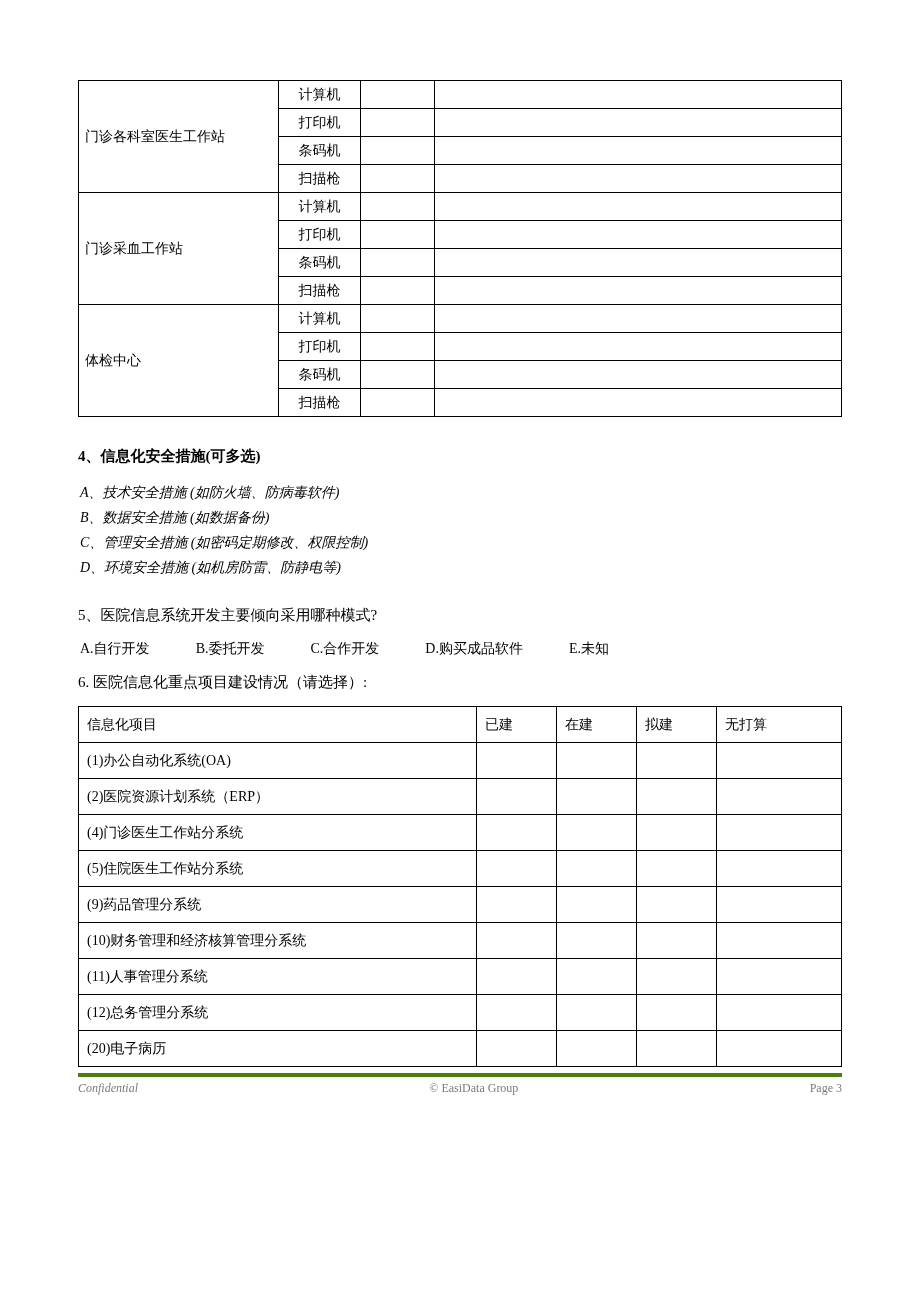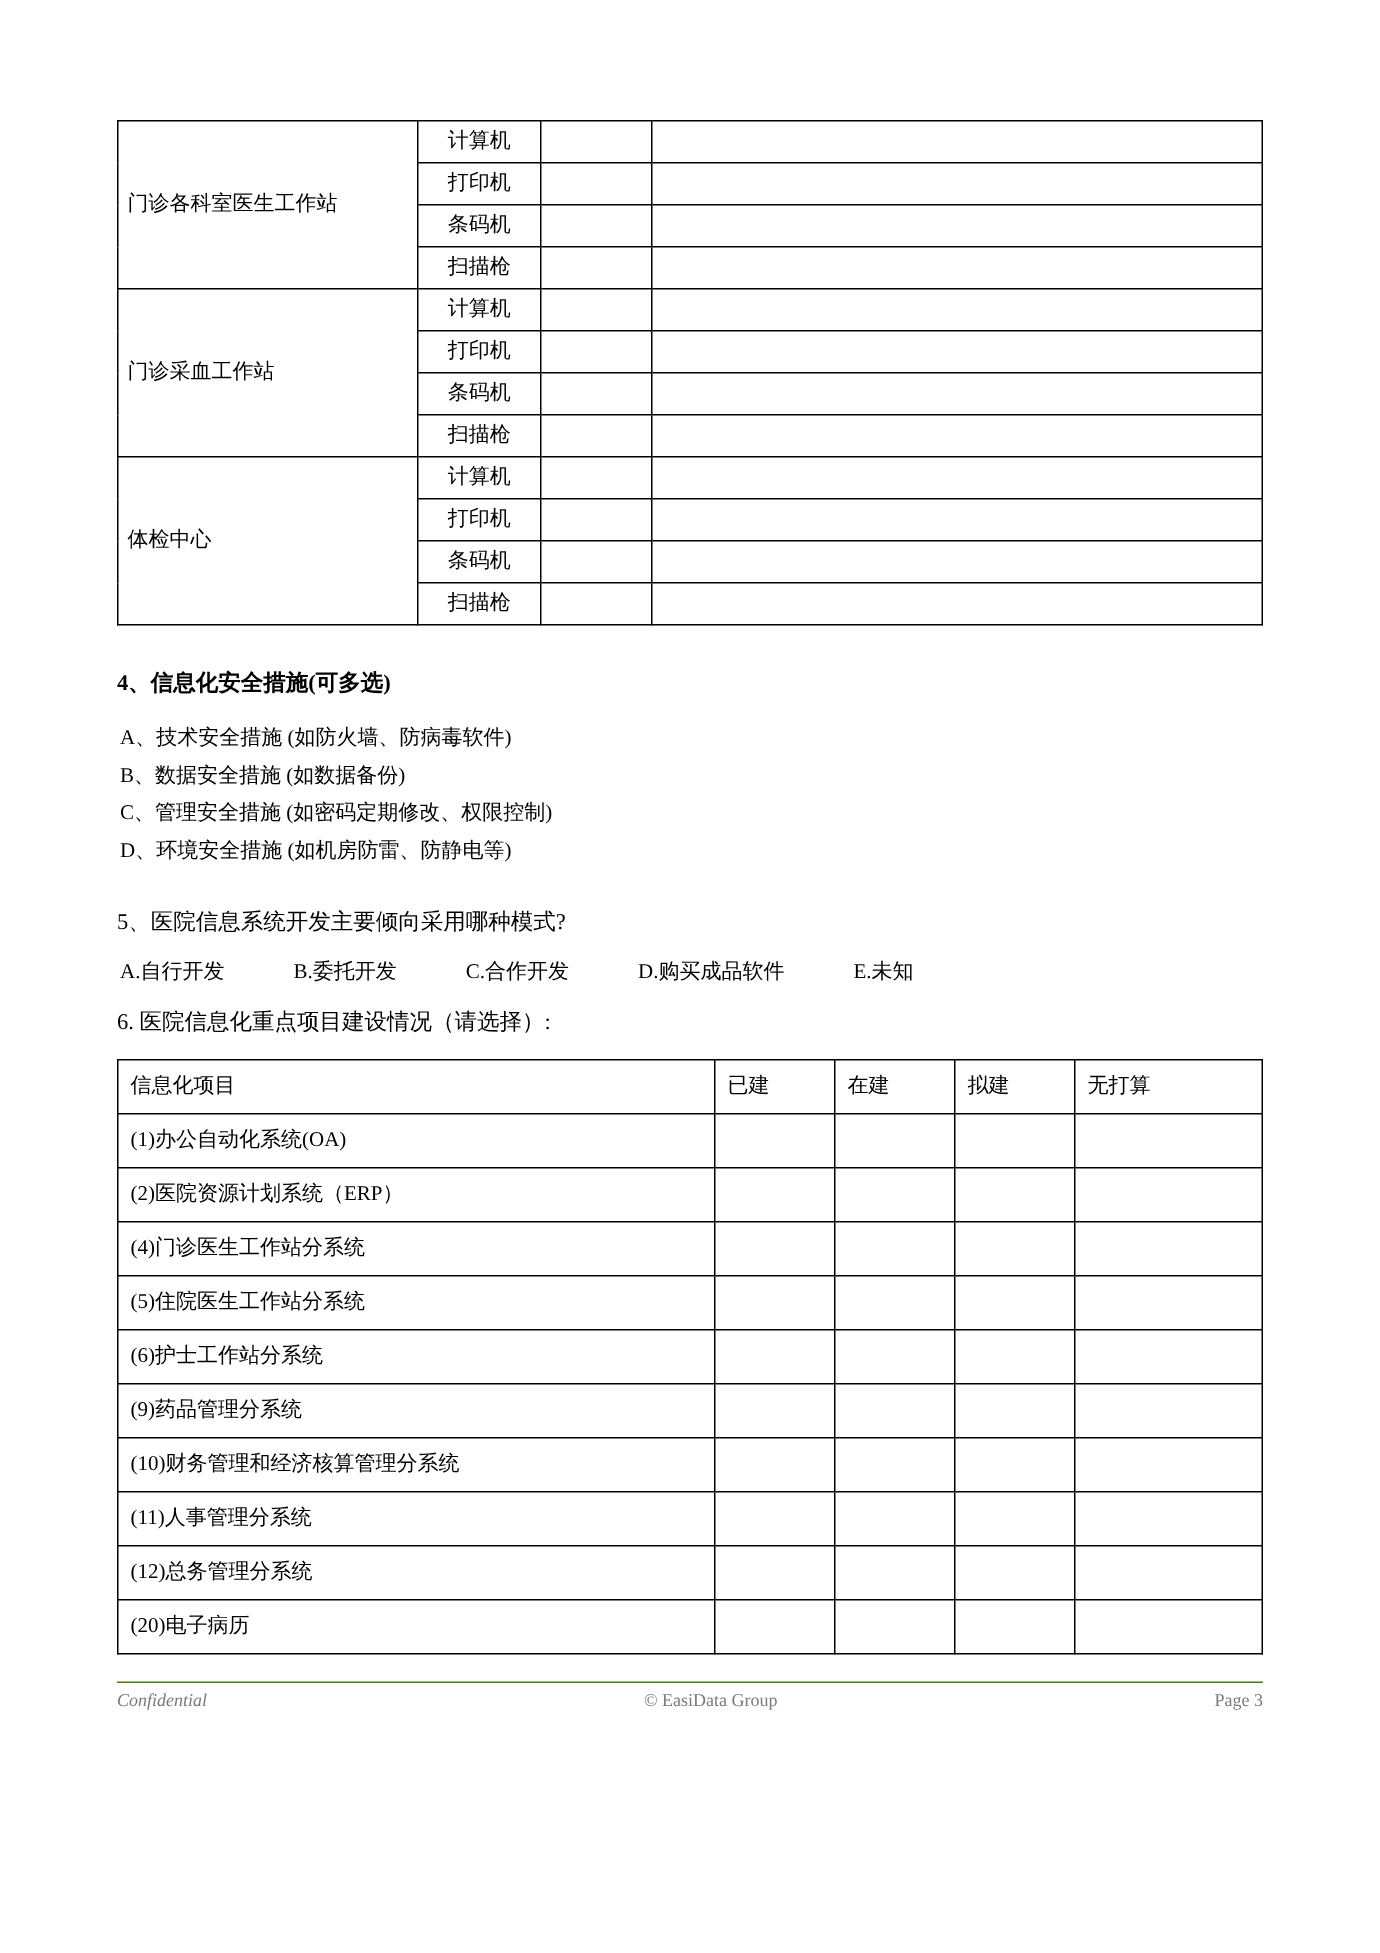--- a/index.html
+++ b/index.html
@@ -13,31 +13,31 @@
     line-height: 1.5;
   }
   table { border-collapse: collapse; width: 100%; }
   td { border: 1px solid #000; padding: 3px 6px; font-size: 14px; height: 26px; }
   .t1-c1 { width: 200px; }
   .t1-c2 { width: 82px; text-align: center; }
   .t1-c3 { width: 74px; }
   .t1-c4 { }
   .section-heading { font-weight: bold; font-size: 15px; margin-top: 28px; margin-bottom: 14px; }
   .section-heading-plain { font-size: 15px; margin-top: 26px; margin-bottom: 12px; }
-  .option-line { font-size: 14px; margin: 4px 0 4px 2px; }
+  .option-line { font-size: 14px; margin: 4px 0 4px 2px; font-style: italic; }
   .q5-options { display: flex; gap: 46px; font-size: 14px; margin-left: 2px; margin-bottom: 10px; margin-top: 4px; }
   .t6-c1 { width: 398px; }
   .t6-c2 { width: 80px; }
   .t6-c3 { width: 80px; }
   .t6-c4 { width: 80px; }
   .t6-c5 { }
   .t6-row td { height: 36px; padding: 6px 8px; }
   .footer {
     display: flex; justify-content: space-between; align-items: center;
-    border-top: 1px solid #4d7c0f; margin-top: 18px; padding-top: 2px;
+    border-top: 4px solid #4d7c0f; margin-top: 6px; padding-top: 2px;
     font-size: 12px; color: #7a7a7a; font-family: "Times New Roman", serif;
   }
   .footer .left { font-style: italic; }
   .footer .center { text-align: center; flex: 1; }
   .footer .right { text-align: right; }
 </style>
 </head>
 <body>
 
 <table>
@@ -157,27 +157,20 @@
         <td></td>
       </tr>
     <tr class="t6-row">
         <td class="t6-c1">(5)住院医生工作站分系统</td>
         <td></td>
         <td></td>
         <td></td>
         <td></td>
       </tr>
     <tr class="t6-row">
-        <td class="t6-c1">(6)护士工作站分系统</td>
-        <td></td>
-        <td></td>
-        <td></td>
-        <td></td>
-      </tr>
-    <tr class="t6-row">
         <td class="t6-c1">(9)药品管理分系统</td>
         <td></td>
         <td></td>
         <td></td>
         <td></td>
       </tr>
     <tr class="t6-row">
         <td class="t6-c1">(10)财务管理和经济核算管理分系统</td>
         <td></td>
         <td></td>

